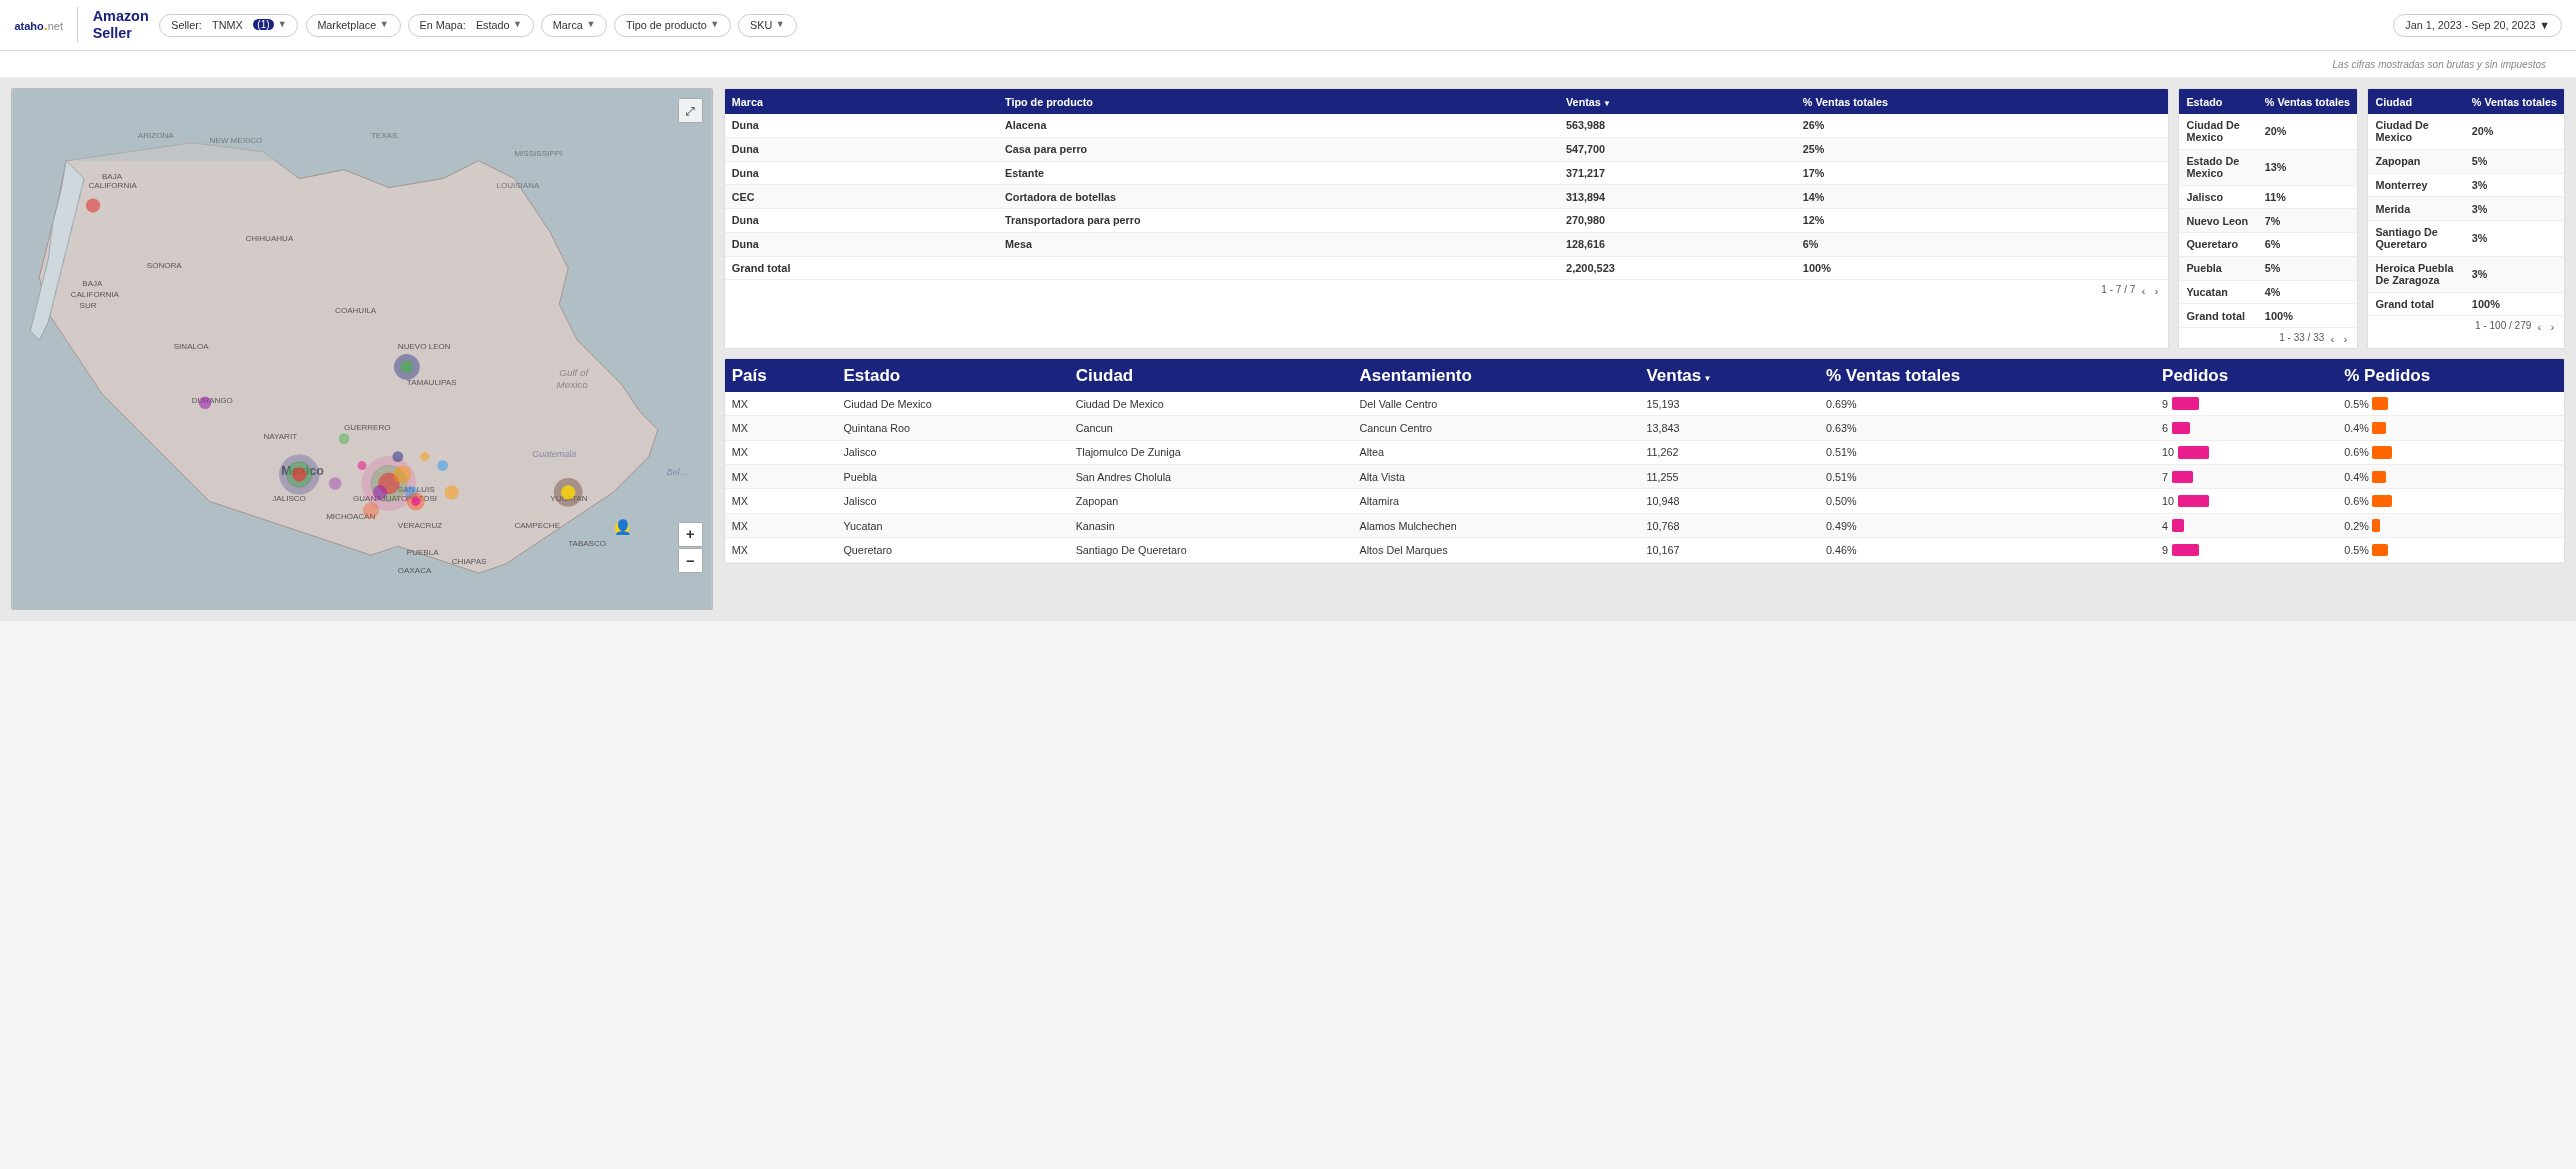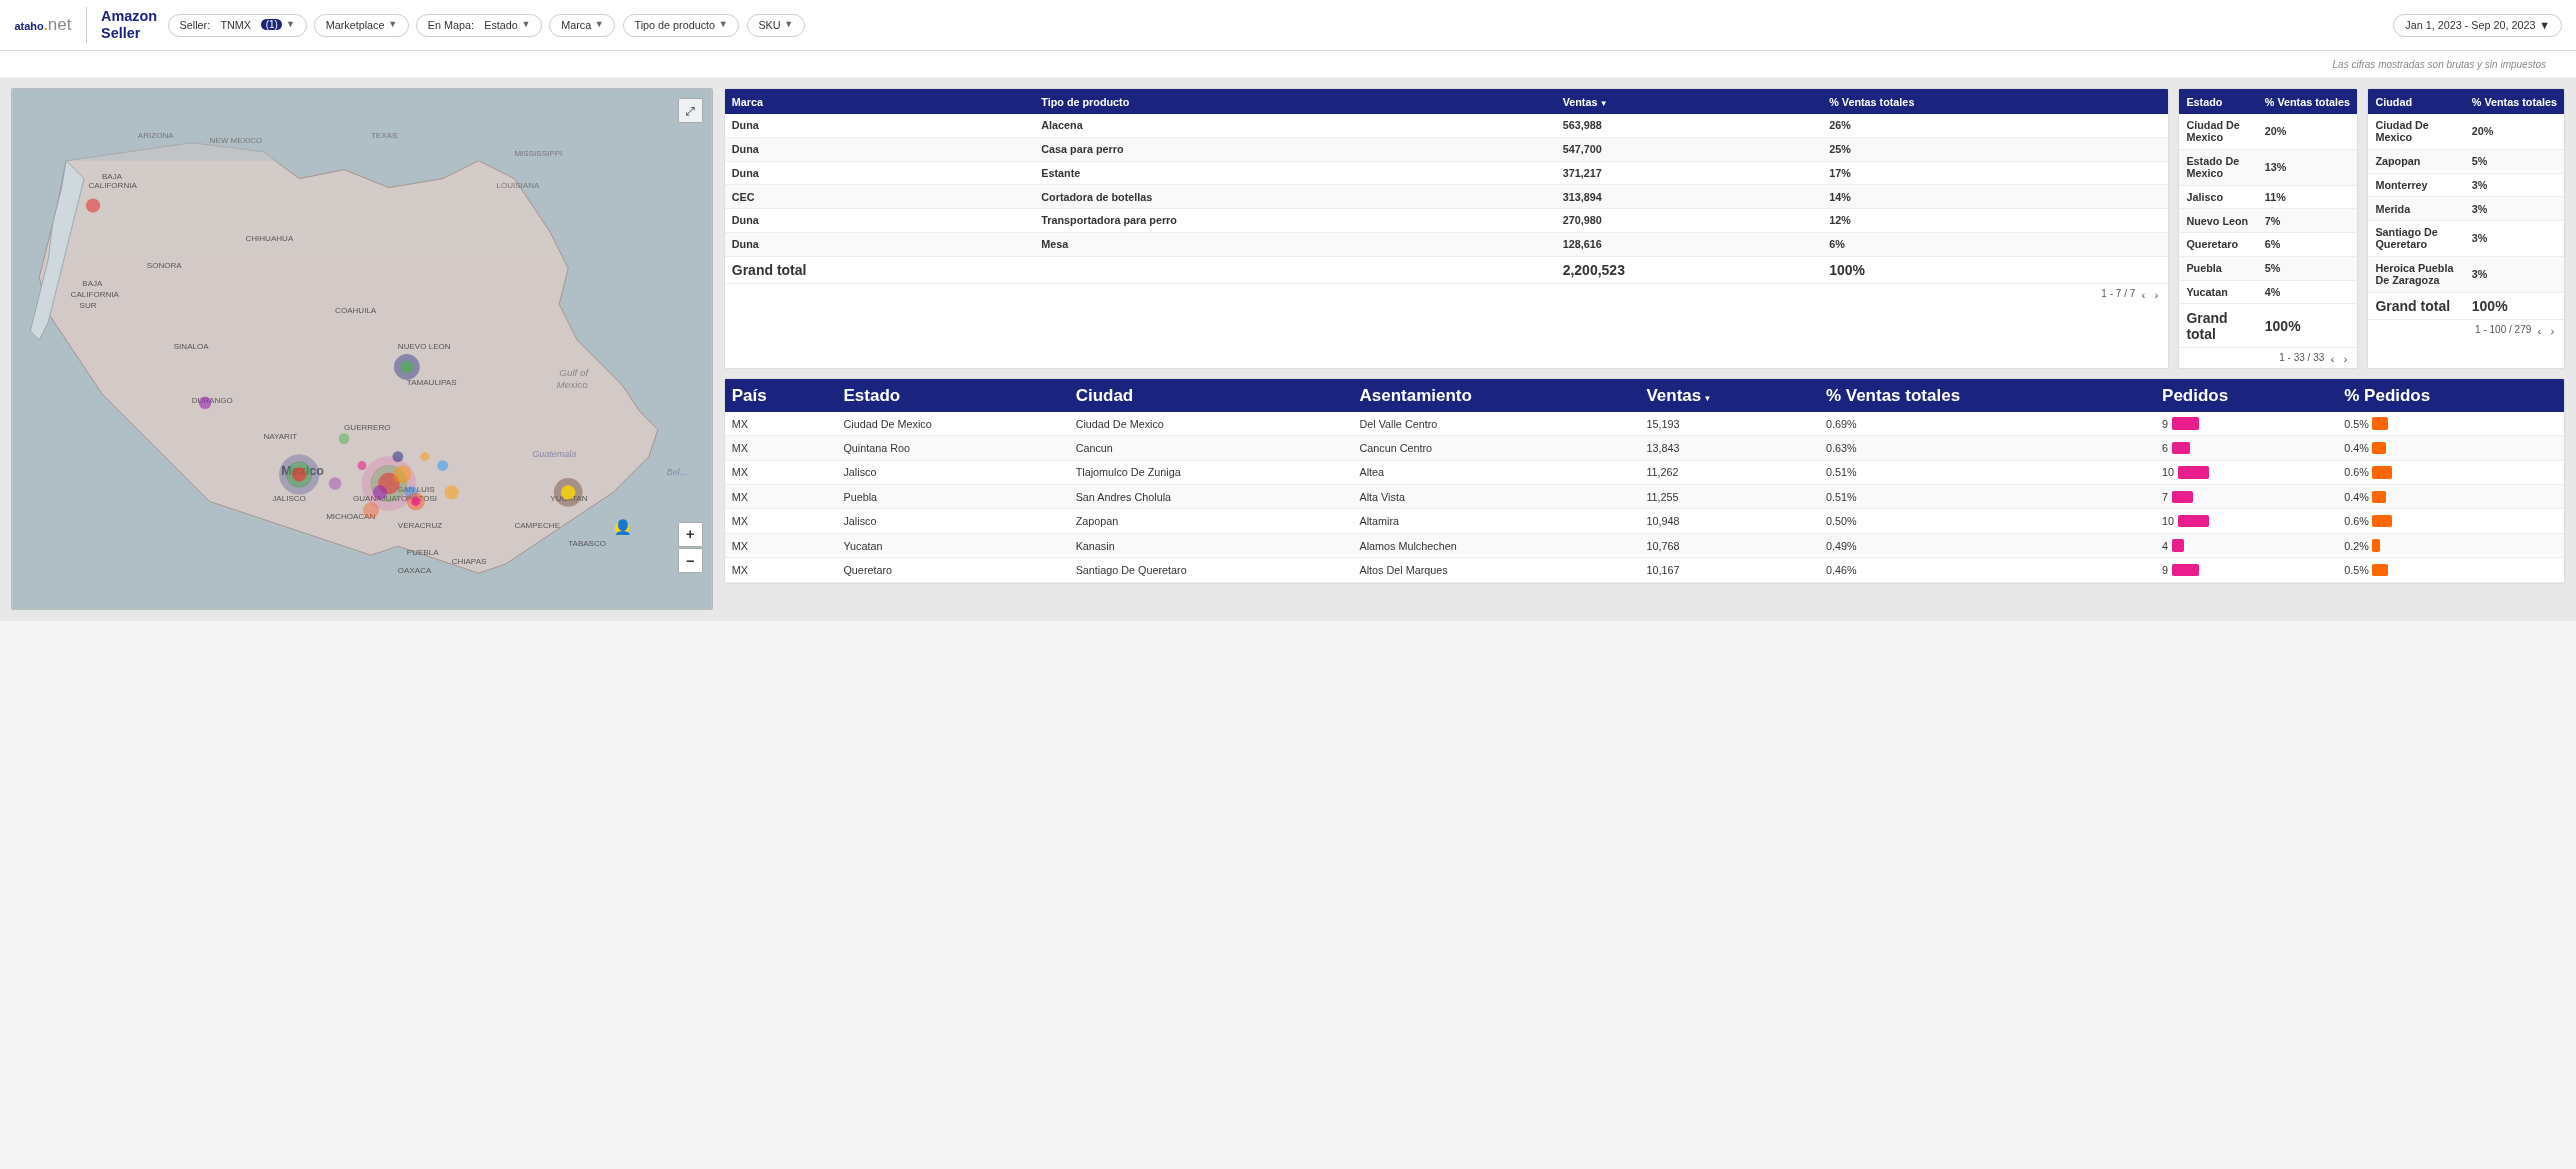--- a/index.html
+++ b/index.html
@@ -137,21 +137,21 @@
       font-size: 10.8px;
       font-weight: bold;
     }
     .data-table tfoot tr {
       background: #fff;
       font-weight: bold;
     }
     .data-table tfoot td {
       padding: 5.4px 7.2px;
       border-top: 1.8px solid #ddd;
-      font-size: 14px;
+      font-size: 11px;
     }
     .pagination {
       display: flex; align-items: flex-start; justify-content: flex-end;
       gap: 3.6px; padding: 3.6px 7.2px; font-size: 10px; color: #555;
       border-top: 0.9px solid #eee;
     }
     .pagination button {
       background: none; border: none; cursor: pointer; font-size: 11.7px; color: #555; padding: 0 2.7px;
     }
     .pagination button:disabled { color: #ccc; cursor: default; }
@@ -193,21 +193,21 @@
     }
     .bar-pink { background: #e91e8c; }
     .bar-orange { background: #ff6600; }
   </style>
 </head>
 <body>
 
 <div class="header">
   <div class="logo-area">
     <div>
-      <span style="font-size:11px;font-weight:bold;color:#1a237e;">ataho</span><span style="color:#f90;font-weight:bold;font-size:14.4px;">.</span><span style="font-size:17px;color:#888;">net</span>
+      <span style="font-size:11px;font-weight:bold;color:#1a237e;">ataho</span><span style="color:#f90;font-weight:bold;font-size:14.4px;">.</span><span style="font-size:11px;color:#888;">net</span>
     </div>
     <div class="divider-v"></div>
     <div class="brand-title">
       <div>Amazon</div>
       <div>Seller</div>
     </div>
   </div>
 
   <div class="filters">
     <button class="filter-btn">

